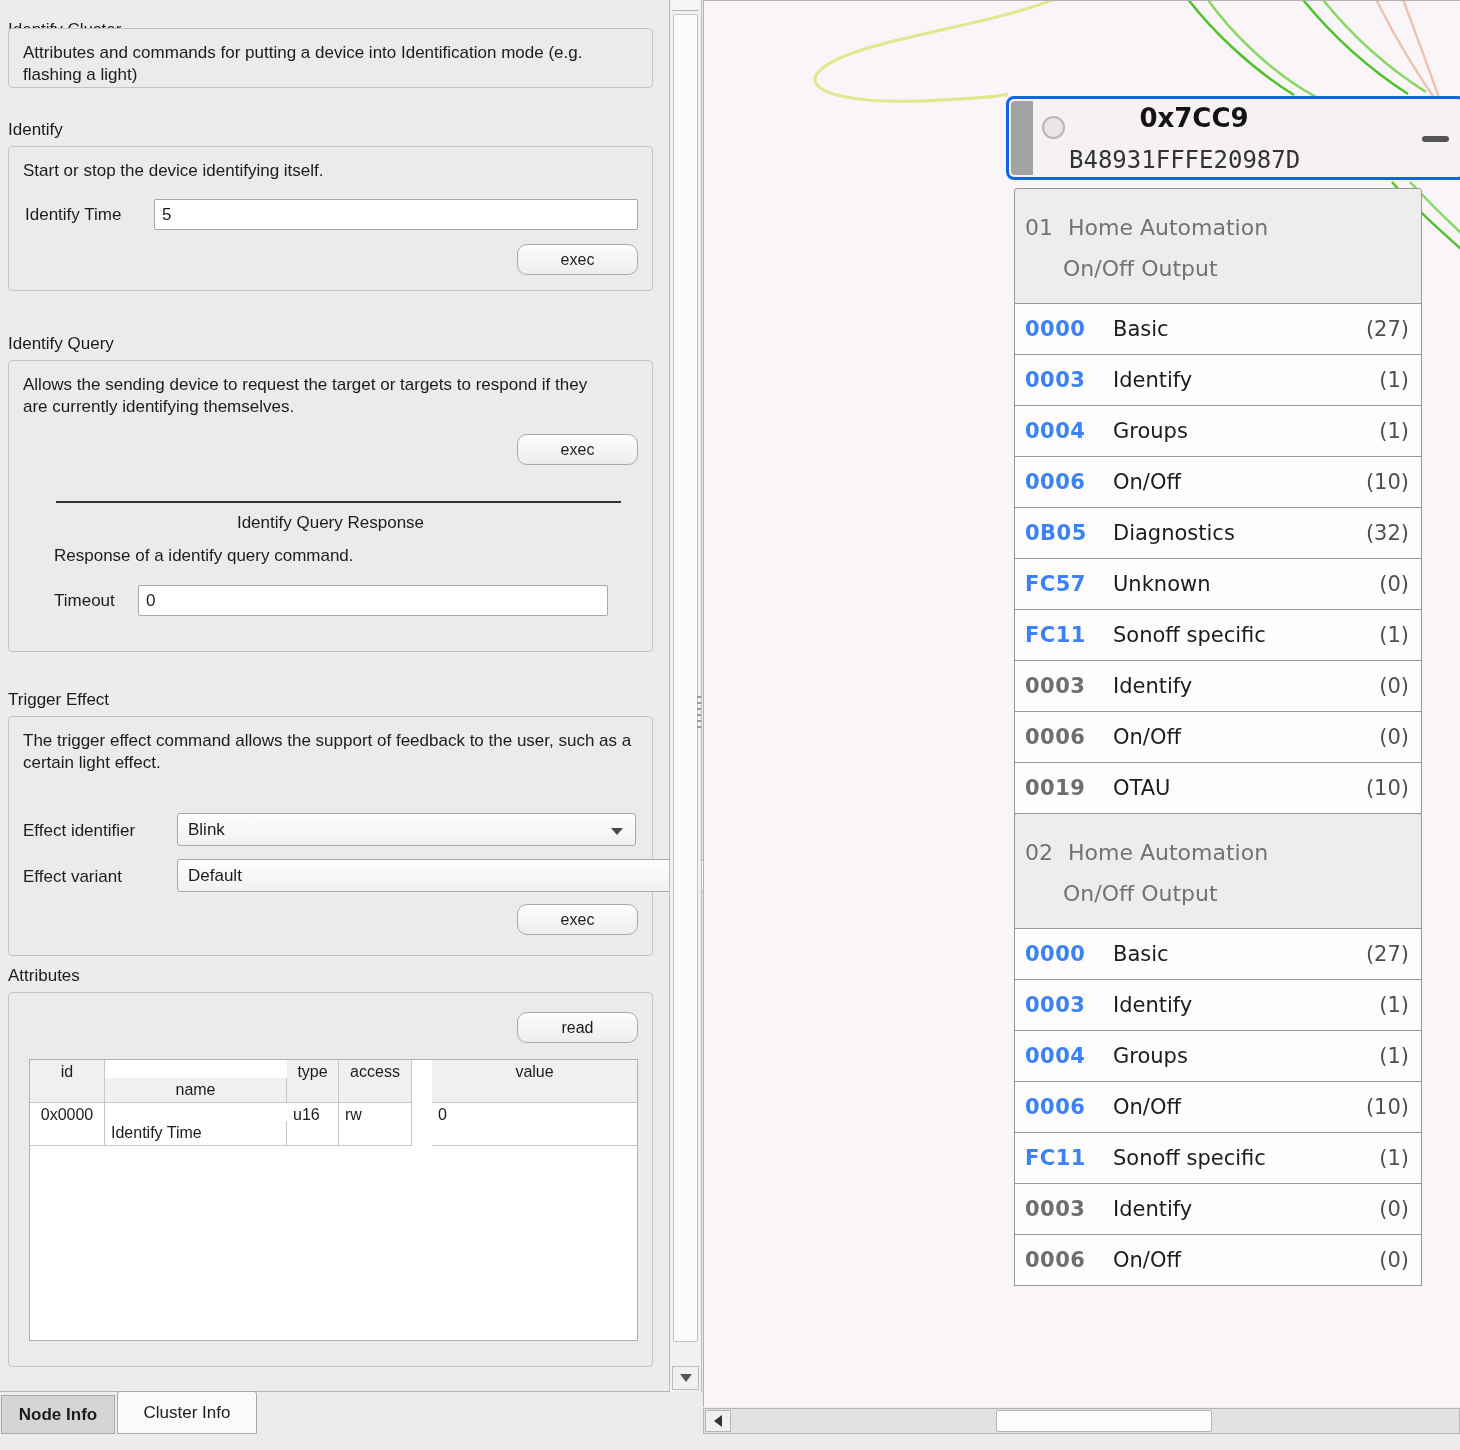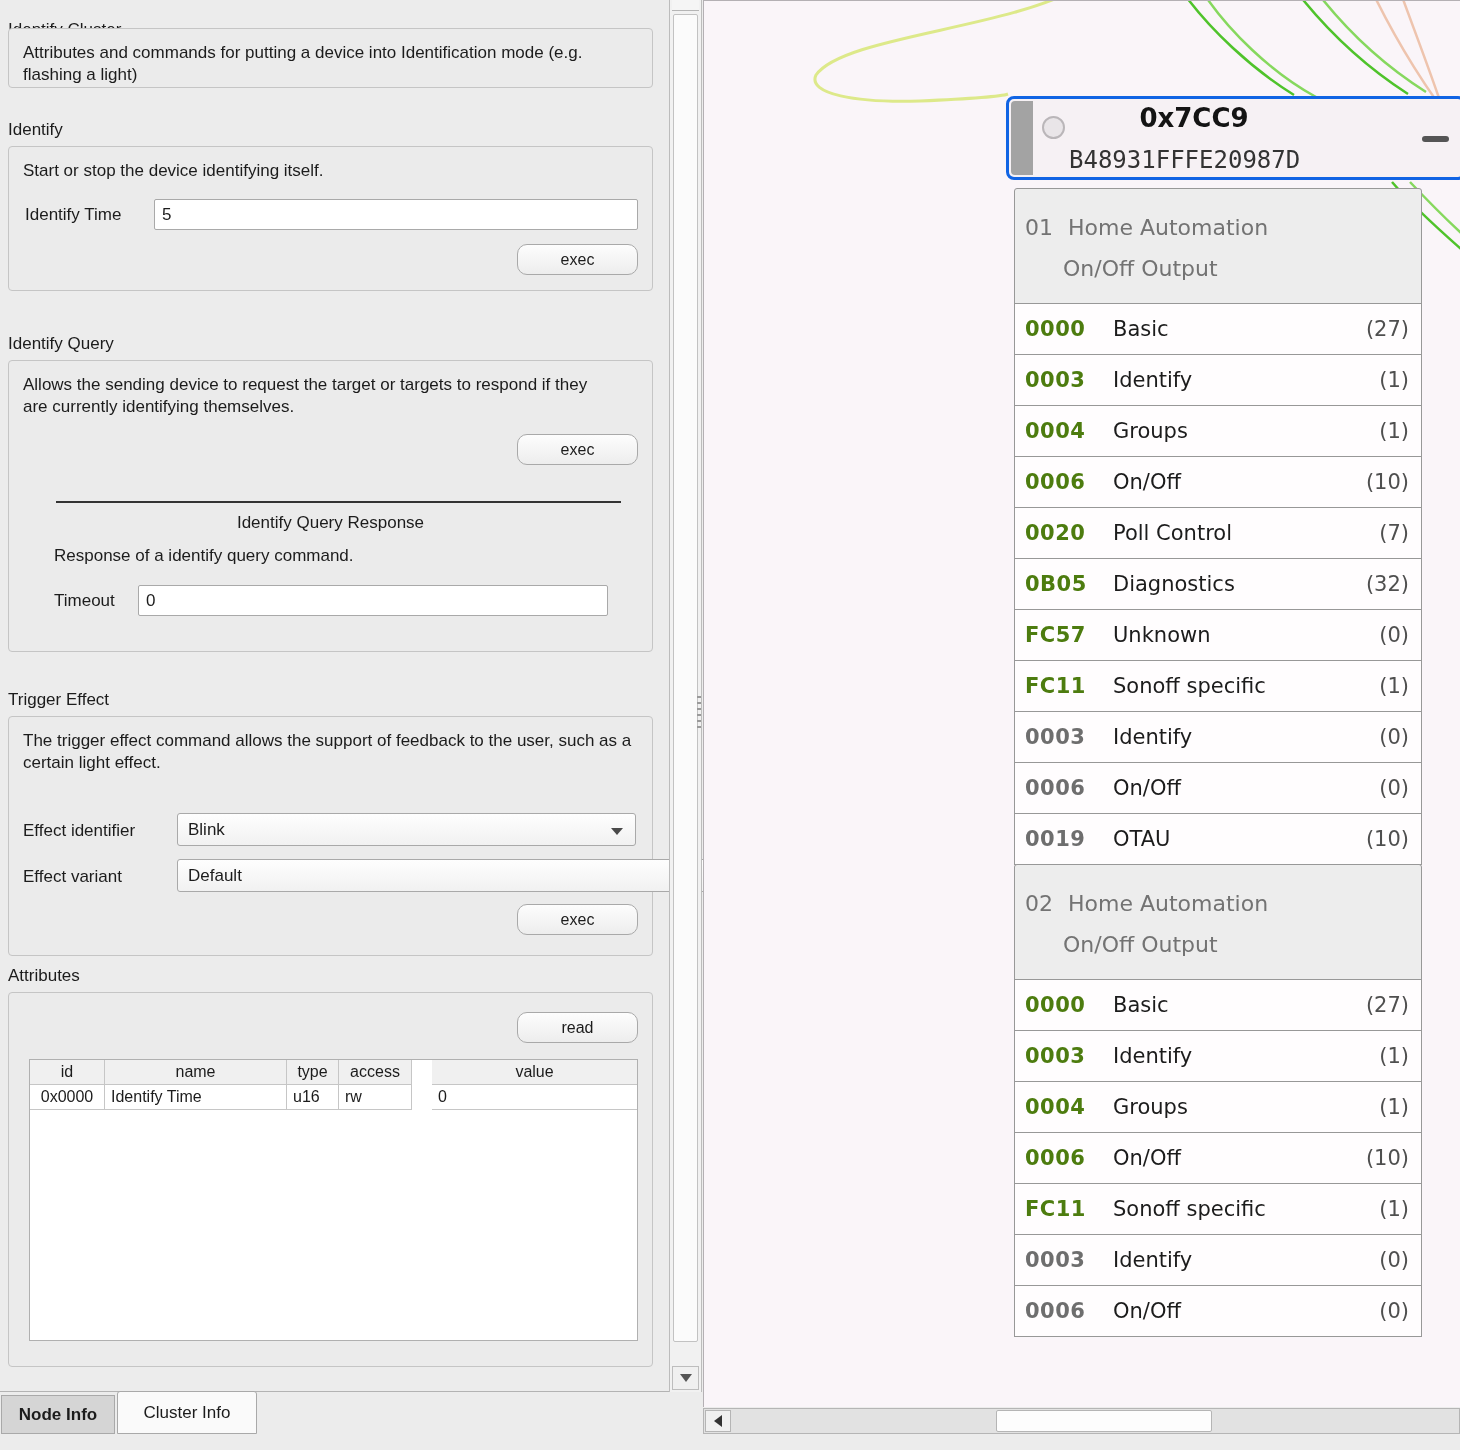--- a/index.html
+++ b/index.html
@@ -24,21 +24,21 @@
   .sepline { position:absolute; height:2px; background:#333; }
   .centered-title { position:absolute; width:100%; text-align:center; font-size:17px; }
 
   
   .attr-table { position:absolute; left:20px; top:66px; width:609px; height:282px; background:#fff;
                 border:1px solid #b0b0b0; font-size:16px; }
   .attr-row { display:flex; }
   .attr-cell { border-right:1px solid #c6c6c6; border-bottom:1px solid #c6c6c6; padding:3px 6px; overflow:hidden; white-space:nowrap; }
   .attr-cell:last-child { border-right:none;margin-left:20px; }
   .attr-head .attr-cell { background:#f0f0f0; text-align:center; }
-  .c0{width:75px; text-align:center;} .c1{width:182px;} .c2{width:52px;} .c3{width:73px;} .c4{flex:1;}
+  .c0{width:75px; text-align:center;} .c1{width:182px;margin-top:18px;} .c2{width:52px;} .c3{width:73px;} .c4{flex:1;}
 
   
   .tabline { position:absolute; left:0; top:1391px; width:701px; height:1px; background:#b3b3b3; }
   .tab { position:absolute; font-size:17px; display:flex; align-items:center; justify-content:center;
          border:1px solid #a9a9a9; }
   .tab.inactive { left:1px; top:1395px; width:114px; height:39px; background:#d5d5d5;font-weight:bold; }
   .tab.active { left:117px; top:1391px; width:140px; height:43px; background:#fafafa; border-radius:3px 3px 0 0; }
 
   
   .vscroll { position:absolute; left:669px; top:0; width:33px; height:1392px; background:#f1f1f1;
@@ -72,21 +72,21 @@
 
   .endpoints { position:absolute; left:310px; top:188px; width:408px; font-family:"DejaVu Sans", sans-serif; }
   .ep-header { background:#ededed; border:1px solid #989898; height:116px; margin-top:-1px;
                font-size:22px; color:#737373; border-radius:3px 3px 0 0; }
   .ep-line1 { padding:26px 0 0 10px; }
   .ep-line1 .ep-id { margin-right:15px; }
   .ep-line2 { padding:16px 0 0 48px; }
   .cl-row { background:#fffdfe; border:1px solid #989898; height:52px; margin-top:-1px;
             display:flex; align-items:center; font-size:21px; }
   .cl-id { width:72px; padding-left:10px; font-weight:bold; letter-spacing:0.5px; }
-  .cl-id.in { color:#4d7c0f; } .cl-id.out { color:#6e6e6e; }
+  .cl-id.in { color:#3b82f6; } .cl-id.out { color:#6e6e6e; }
   .cl-name { flex:1; padding-left:26px; color:#1c1c1c; }
   .cl-count { padding-right:12px; color:#4f4f4f; }
 
   
   .hscroll { position:absolute; left:703px; top:1408px; width:757px; height:26px; background:#e2e2e2;
              border:1px solid #b5b5b5; }
   .hscroll .btn-left { position:absolute; left:1px; top:1px; width:26px; height:22px; background:#f0f0f0;
                        border:1px solid #b5b5b5; display:flex; align-items:center; justify-content:center; }
   .hscroll .thumb { position:absolute; left:292px; top:1px; width:216px; height:22px; background:#fdfdfd;
                     border:1px solid #b5b5b5; border-radius:2px; }
@@ -211,25 +211,20 @@
         <div class="cl-id in">0004</div>
         <div class="cl-name">Groups</div>
         <div class="cl-count">(1)</div>
       </div>
       <div class="cl-row">
         <div class="cl-id in">0006</div>
         <div class="cl-name">On/Off</div>
         <div class="cl-count">(10)</div>
       </div>
       <div class="cl-row">
-        <div class="cl-id in">0020</div>
-        <div class="cl-name">Poll Control</div>
-        <div class="cl-count">(7)</div>
-      </div>
-      <div class="cl-row">
         <div class="cl-id in">0B05</div>
         <div class="cl-name">Diagnostics</div>
         <div class="cl-count">(32)</div>
       </div>
       <div class="cl-row">
         <div class="cl-id in">FC57</div>
         <div class="cl-name">Unknown</div>
         <div class="cl-count">(0)</div>
       </div>
       <div class="cl-row">

